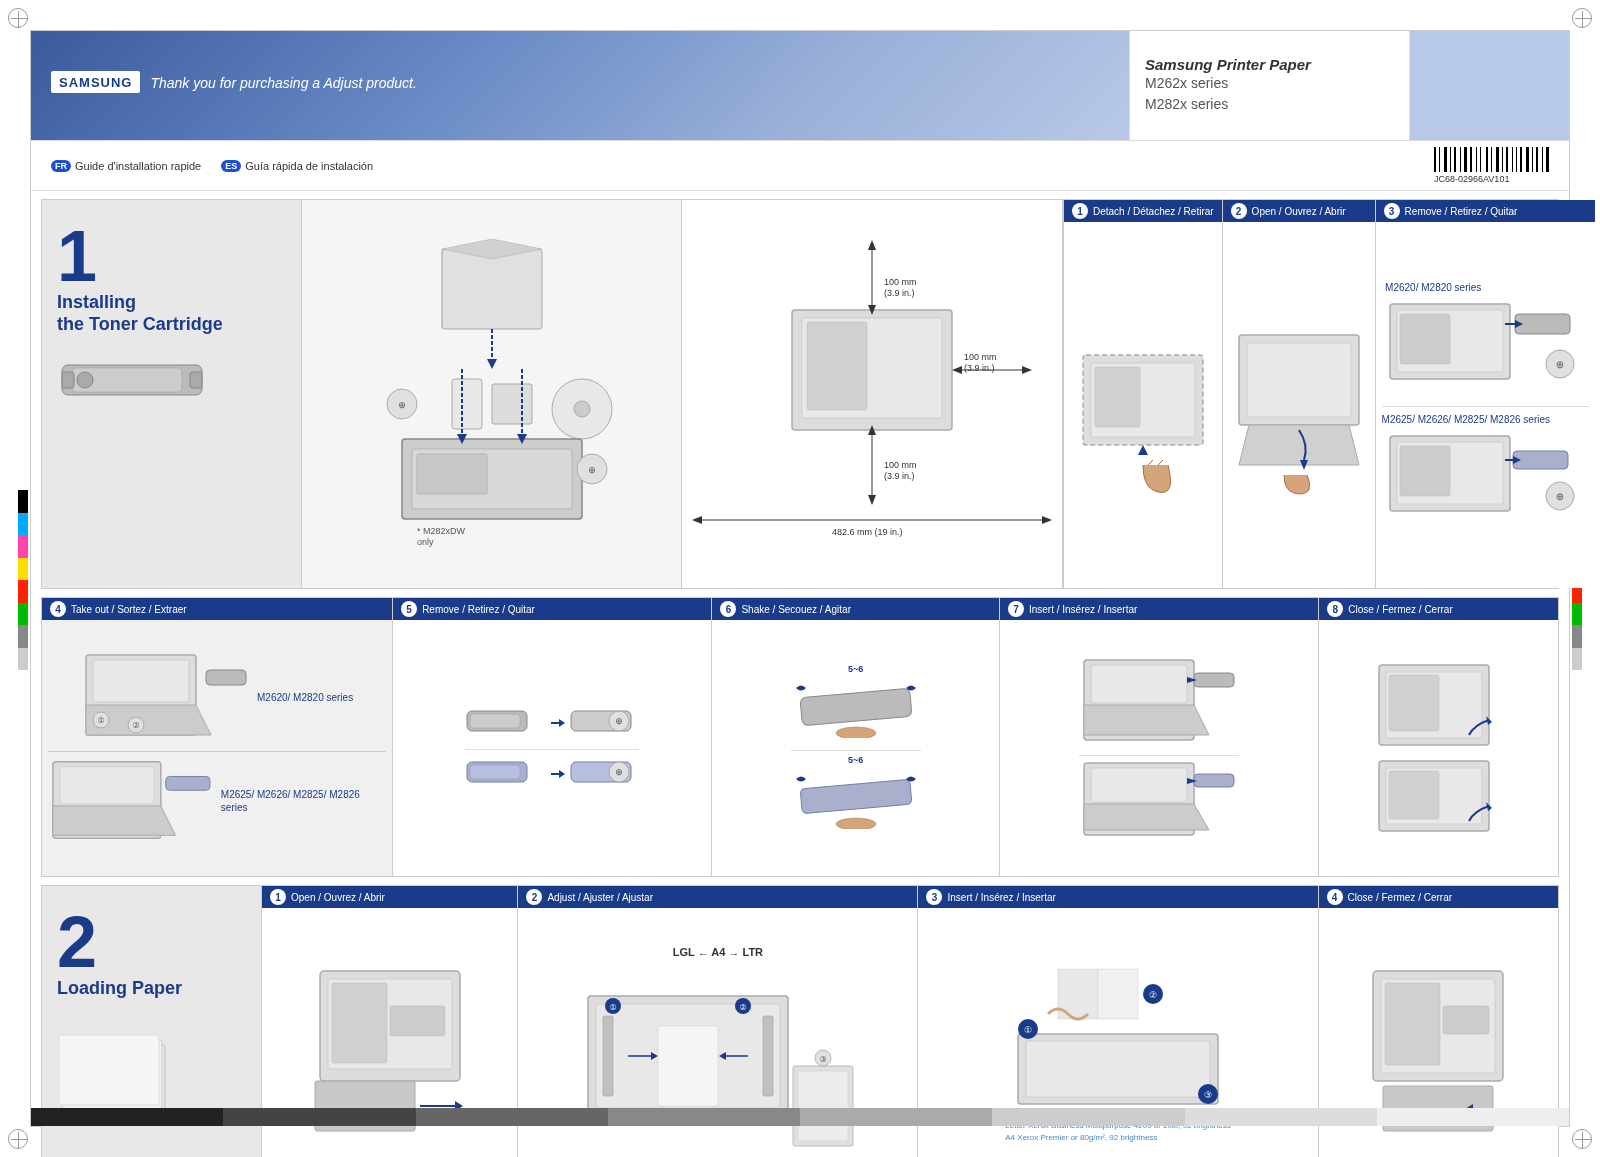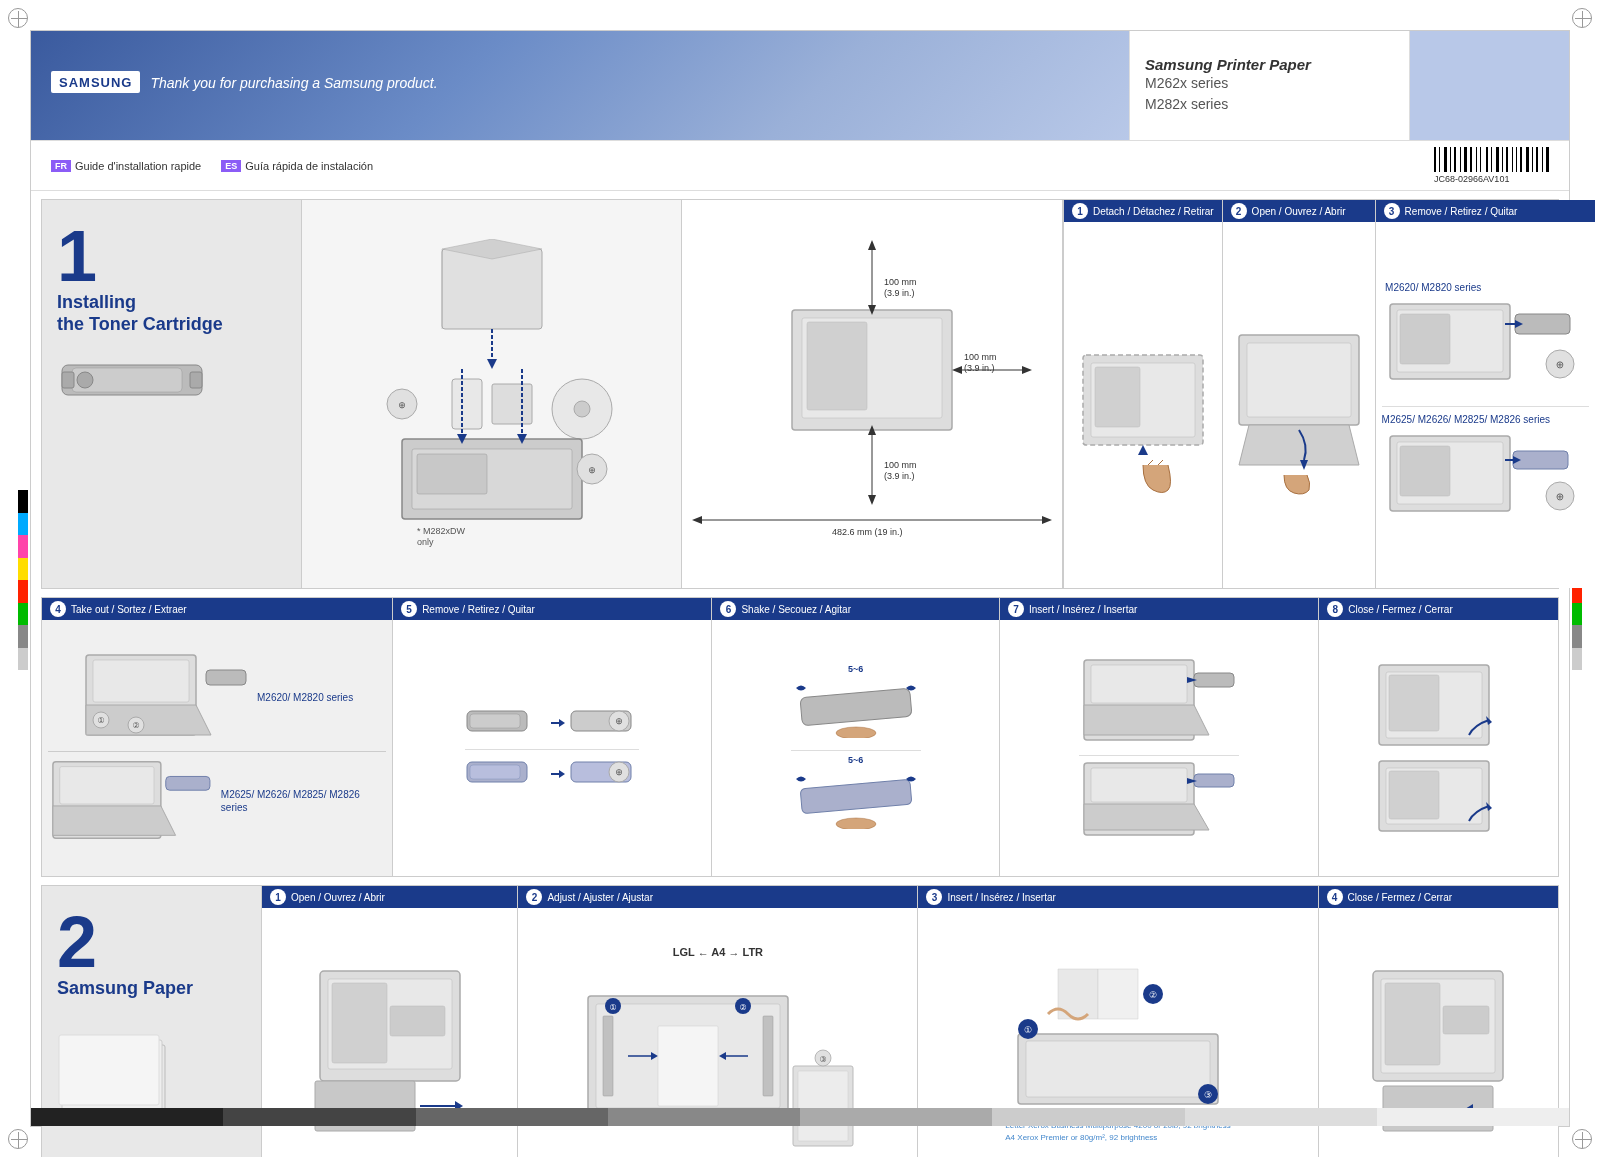--- a/index.html
+++ b/index.html
@@ -113,26 +113,27 @@
     
     .lang-row {
       display: flex;
       align-items: center;
       padding: 6px 20px;
       border-bottom: 1px solid #ddd;
       background: #fff;
       font-size: 11px;
     }
     .lang-tag {
-      background: #8b5cf6;
+      background: #1d4ed8;
       color: #fff;
       padding: 1px 4px;
       font-size: 9px;
       font-weight: bold;
       margin-right: 4px;
+      border-radius: 6px;
     }
     .lang-text {
       color: #333;
       margin-right: 20px;
       font-size: 11px;
     }
     .barcode-area {
       margin-left: auto;
       display: flex;
       flex-direction: column;
@@ -318,21 +319,21 @@
 </div>
 
 <div class="page-container">
 
   <div class="header">
     <div class="header-left">
       <div style="display:flex;align-items:center;gap:10px;margin-bottom:4px;">
         <div class="samsung-logo">
           <span class="samsung-text">SAMSUNG</span>
         </div>
-        <span class="tagline">Thank you for purchasing a Samsung product.</span>
+        <span class="tagline">Thank you for purchasing a Adjust product.</span>
       </div>
     </div>
     <div class="header-right">
       <div class="printer-name">
         <span>Samsung Printer</span> <span style="font-weight:bold;font-style:italic;">Paper</span>
       </div>
       <div class="printer-series">M262x series</div>
       <div class="printer-series">M282x series</div>
     </div>
     <div class="header-blue-box"></div>
@@ -725,21 +726,21 @@
           </svg>
         </div>
       </div>
 
     </div>
 
     <div class="section3">
 
       <div class="step-label-box" style="width:220px;">
         <div class="step-number">2</div>
-        <div class="step-title">Samsung Paper</div>
+        <div class="step-title">Loading Paper</div>
 
         <svg width="130" height="100" viewBox="0 0 130 100">
           <rect x="8" y="30" width="100" height="70" rx="2" fill="#e8e8e8" stroke="#bbb" stroke-width="1"></rect>
           <rect x="5" y="25" width="100" height="70" rx="2" fill="#efefef" stroke="#ccc" stroke-width="1"></rect>
           <rect x="2" y="20" width="100" height="70" rx="2" fill="#f5f5f5" stroke="#ddd" stroke-width="1"></rect>
         </svg>
       </div>
 
       <div class="section-panel" style="flex:1.6;">
         <div class="section-step-header">

